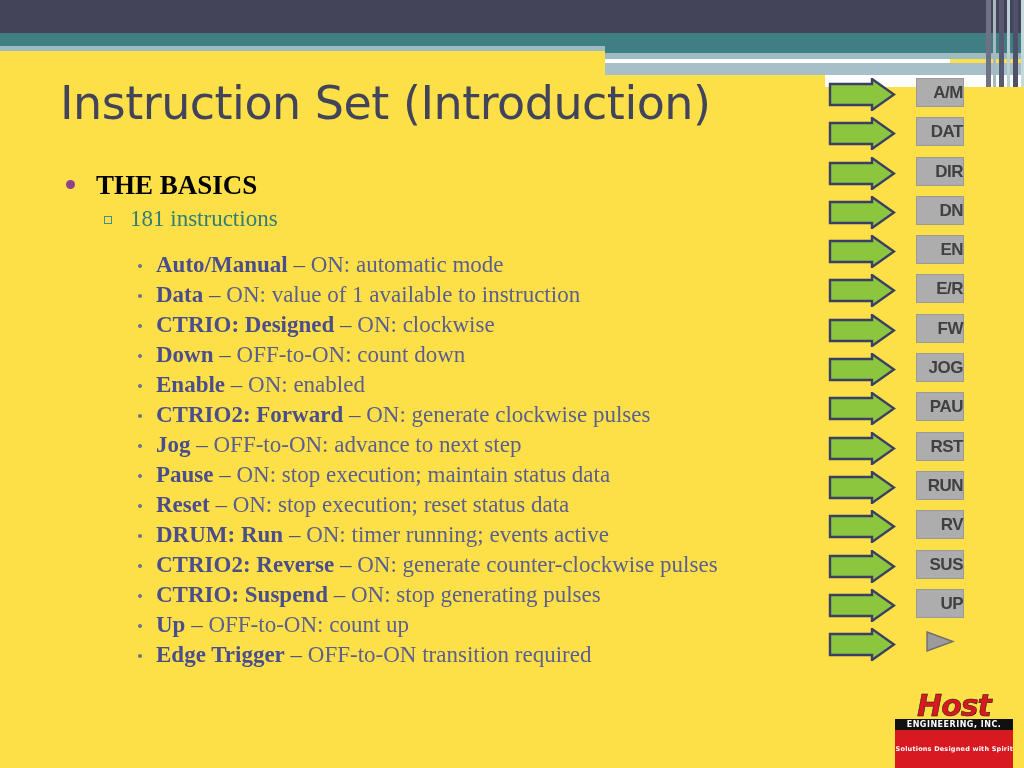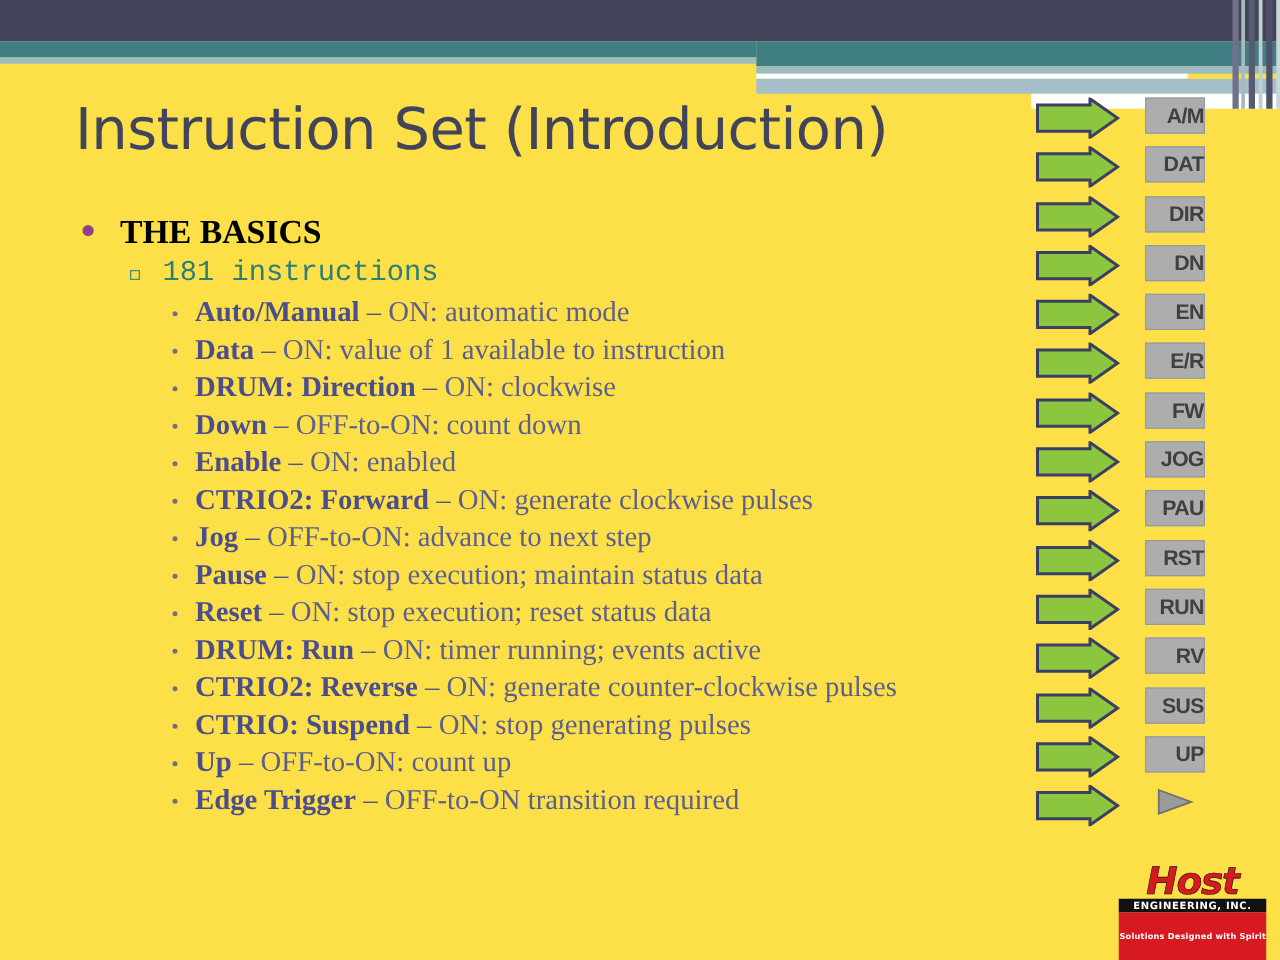--- a/index.html
+++ b/index.html
@@ -58,25 +58,25 @@
   }
   .lvl1 .marker {
     position: absolute; left: 8px; top: 12px;
     width: 9px; height: 9px; border-radius: 50%;
     background: #923f8c;
   }
 
   .lvl2 {
     position: relative;
     padding-left: 72px;
-    font-family: Liberation Mono, monospace;
+    font-family: Liberation Serif, serif;
     font-size: 23px;
     color: #2e7d79;
     line-height: 31px;
-    margin-bottom: 1px;
+    margin-bottom: 16px;
   }
   .lvl2 .marker {
     position: absolute; left: 46px; top: 13px;
     width: 6px; height: 6px;
     border: 1.5px solid #3f8f86;
     background: transparent;
   }
 
   .lvl3 {
     position: relative;
@@ -192,21 +192,21 @@
     </div>
 
     <div class="lvl2">
       <span class="marker"></span>
       <span>181 instructions</span>
     </div>
 
     <div id="item-container">
         <div class="lvl3"><span class="marker"></span><span class="term">Auto/Manual</span><span class="dash"> – </span><span class="desc">ON: automatic mode</span></div>
         <div class="lvl3"><span class="marker"></span><span class="term">Data</span><span class="dash"> – </span><span class="desc">ON: value of 1 available to instruction</span></div>
-        <div class="lvl3"><span class="marker"></span><span class="term">DRUM: Direction</span><span class="dash"> – </span><span class="desc">ON: clockwise</span></div>
+        <div class="lvl3"><span class="marker"></span><span class="term">CTRIO: Designed</span><span class="dash"> – </span><span class="desc">ON: clockwise</span></div>
         <div class="lvl3"><span class="marker"></span><span class="term">Down</span><span class="dash"> – </span><span class="desc">OFF-to-ON: count down</span></div>
         <div class="lvl3"><span class="marker"></span><span class="term">Enable</span><span class="dash"> – </span><span class="desc">ON: enabled</span></div>
         <div class="lvl3"><span class="marker"></span><span class="term">CTRIO2: Forward</span><span class="dash"> – </span><span class="desc">ON: generate clockwise pulses</span></div>
         <div class="lvl3"><span class="marker"></span><span class="term">Jog</span><span class="dash"> – </span><span class="desc">OFF-to-ON: advance to next step</span></div>
         <div class="lvl3"><span class="marker"></span><span class="term">Pause</span><span class="dash"> – </span><span class="desc">ON: stop execution; maintain status data</span></div>
         <div class="lvl3"><span class="marker"></span><span class="term">Reset</span><span class="dash"> – </span><span class="desc">ON: stop execution; reset status data</span></div>
         <div class="lvl3"><span class="marker"></span><span class="term">DRUM: Run</span><span class="dash"> – </span><span class="desc">ON: timer running; events active</span></div>
         <div class="lvl3"><span class="marker"></span><span class="term">CTRIO2: Reverse</span><span class="dash"> – </span><span class="desc">ON: generate counter-clockwise pulses</span></div>
         <div class="lvl3"><span class="marker"></span><span class="term">CTRIO: Suspend</span><span class="dash"> – </span><span class="desc">ON: stop generating pulses</span></div>
         <div class="lvl3"><span class="marker"></span><span class="term">Up</span><span class="dash"> – </span><span class="desc">OFF-to-ON: count up</span></div>

